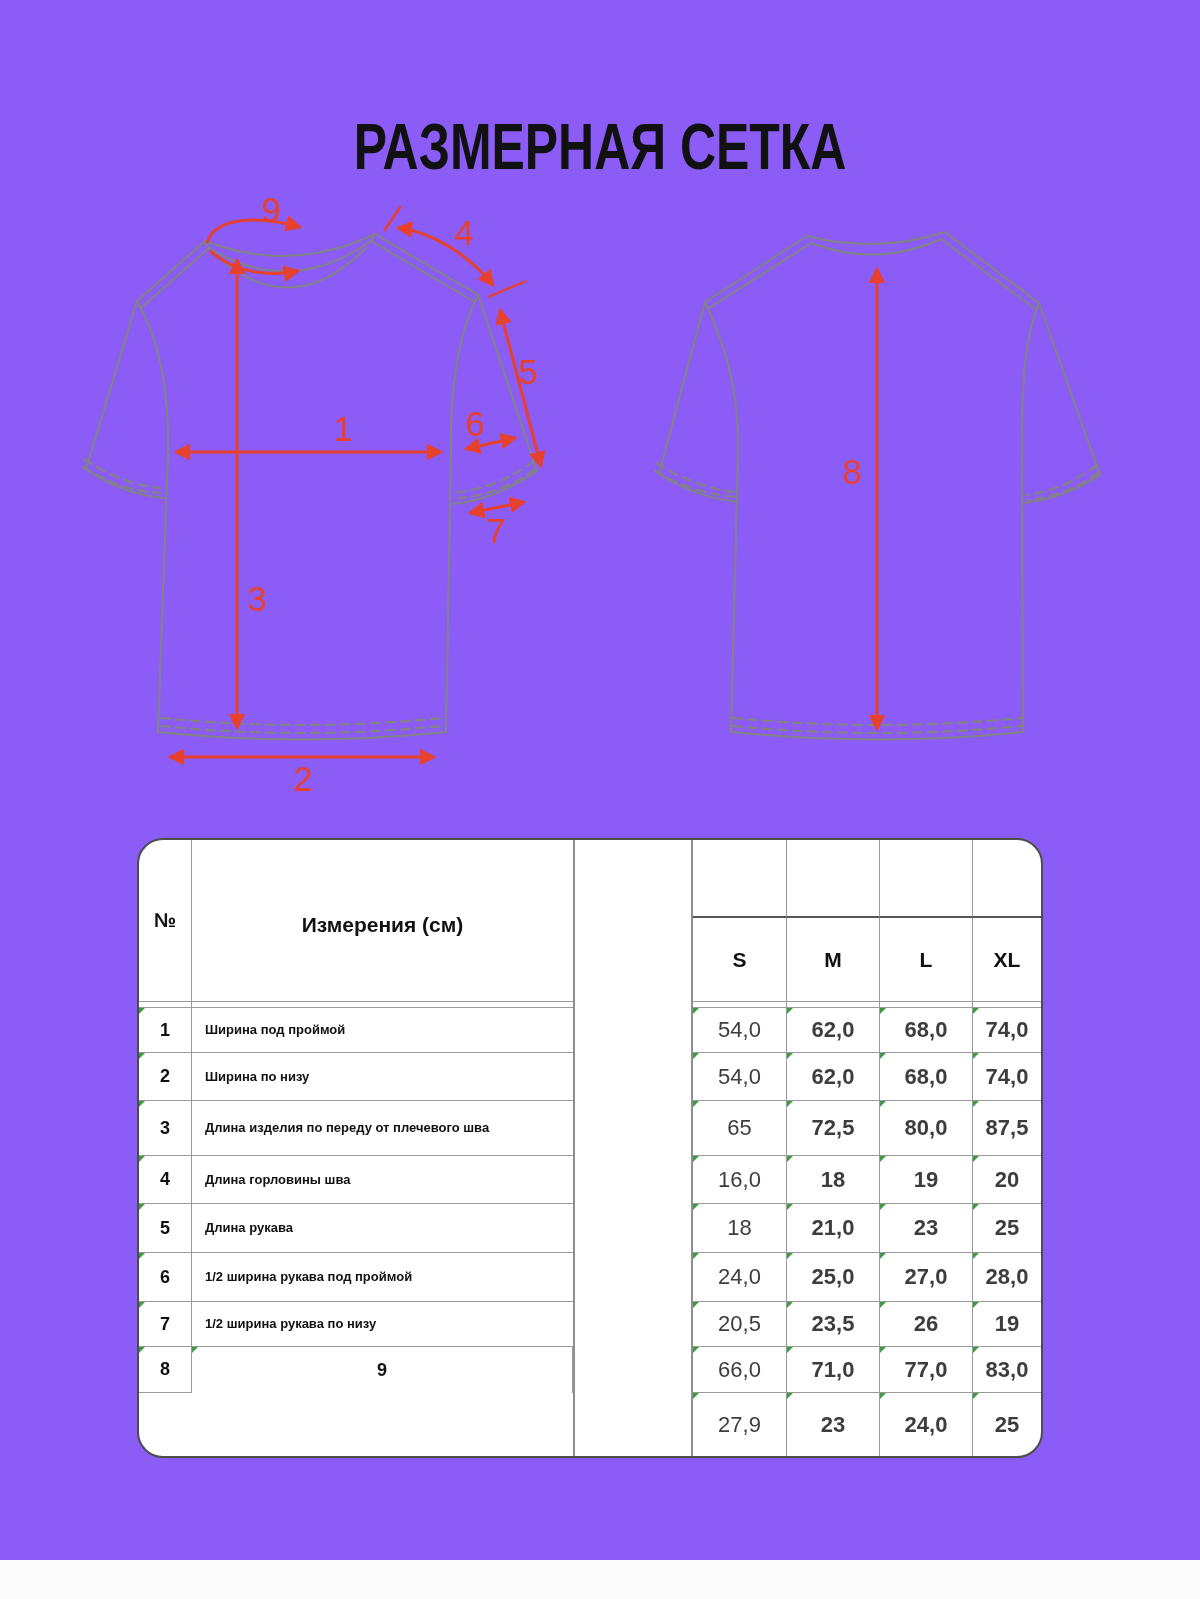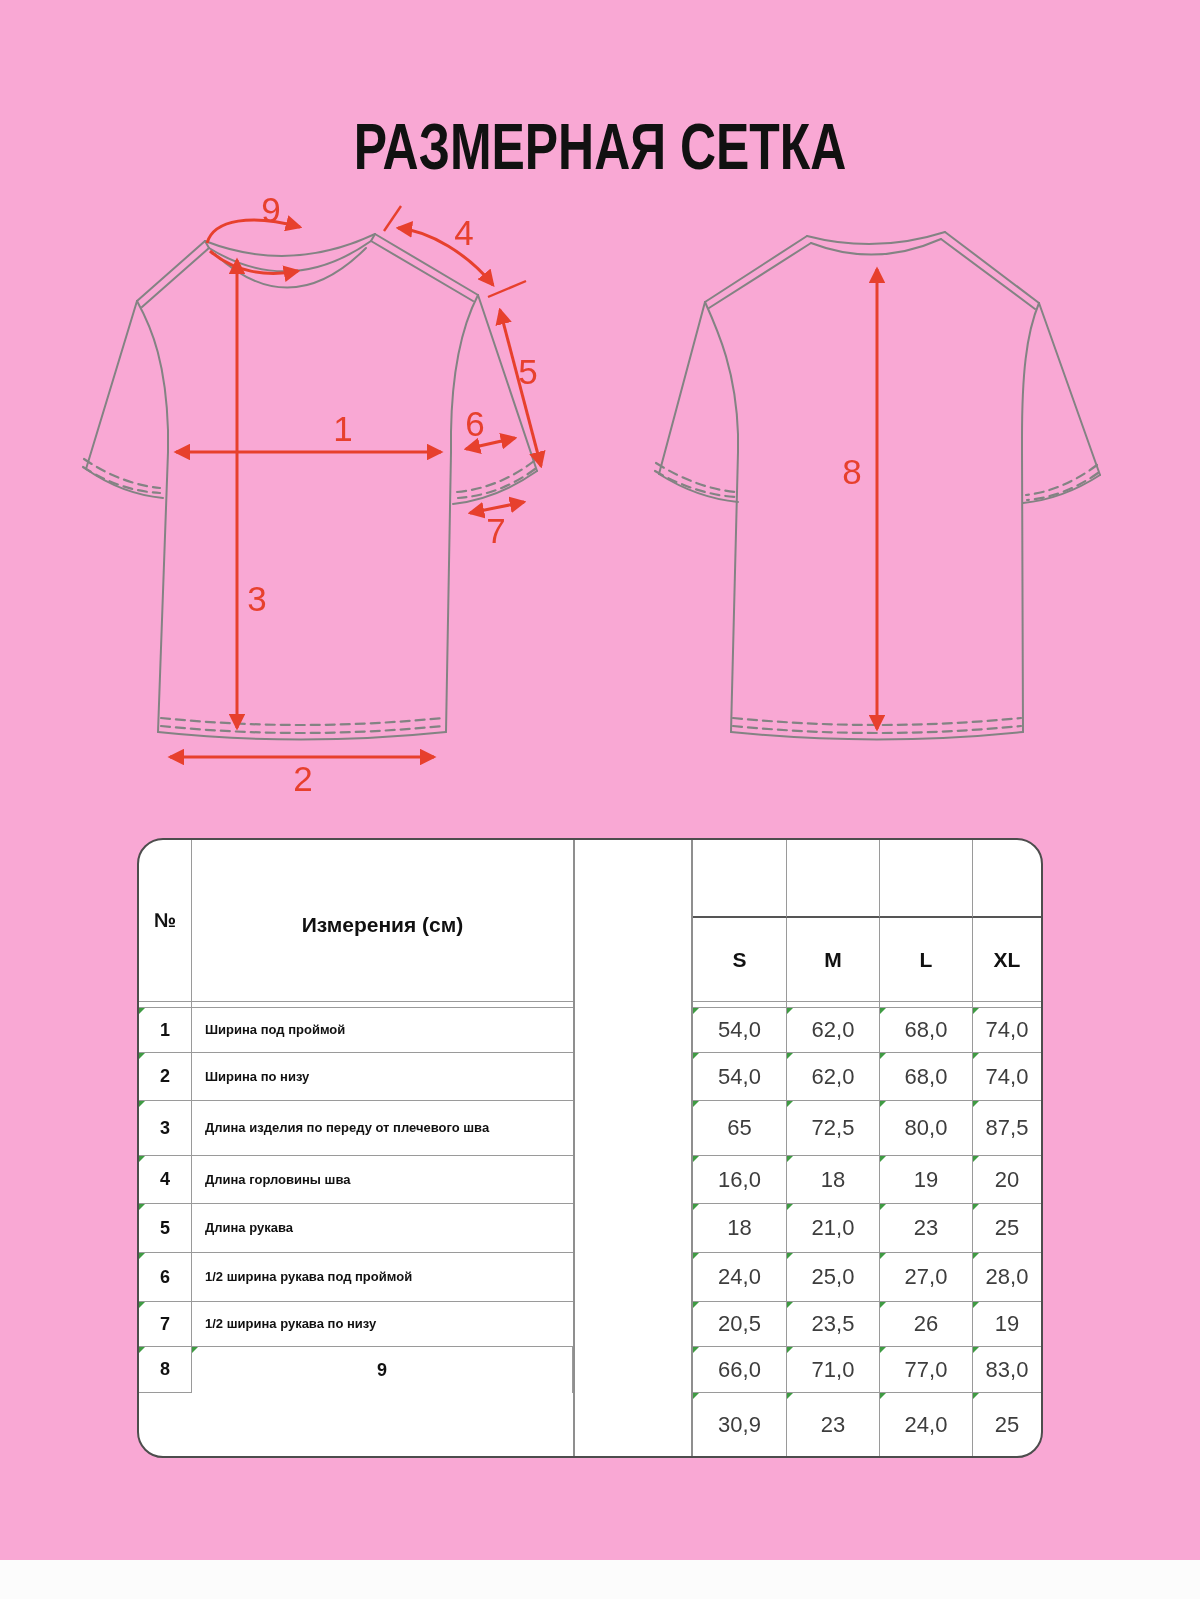--- a/index.html
+++ b/index.html
@@ -1,19 +1,19 @@
 <!DOCTYPE html>
 <html><head>
 <meta charset="utf-8">
 <style>
   * { margin:0; padding:0; box-sizing:border-box; }
   html,body { background:#fcfcfc; }
   .page {
     position:relative; width:1200px; height:1560px;
-    background:#f9a8d4; overflow:hidden;
+    background:#8b5cf6; overflow:hidden;
     font-family:"Liberation Sans", sans-serif;
   }
   .title {
     position:absolute; top:110px; left:0; width:100%;
     text-align:center; font-size:64px; font-weight:700; color:#111;
     transform:scaleX(0.78); transform-origin:50% 50%;
     white-space:nowrap;
   }
   .diagram-svg { position:absolute; top:0; left:0; }
 
@@ -34,21 +34,21 @@
     position:absolute; left:552px; top:0; bottom:0; right:0;
     border-left:2px solid #8f8f8f;
     display:grid;
     grid-template-columns:93px 93px 93px 1fr;
     grid-template-rows:78px 84px 6px 45px 48px 55px 48px 49px 49px 45px 46px 1fr;
   }
   .cell { position:relative; display:flex; align-items:center; justify-content:center; }
   .bb   { border-bottom:1.5px solid #9a9a9a; }
   .bb-dark { border-bottom:2px solid #555; }
   .br   { border-right:1.5px solid #9a9a9a; }
-  .bl   { border-left:1.5px solid #9a9a9a; }
+  .bl   { border-left:1.5px solid #9a9a9a;font-weight:bold; }
   .hdr  { font-weight:700; font-size:20px; color:#111; }
   .measure-hdr { font-weight:700; font-size:21px; color:#111;margin-top:9px; }
   .size-ltr { font-weight:700; font-size:21px; color:#111; }
   .num-cell { font-weight:700; font-size:18px; color:#111; }
   .label-cell { justify-content:flex-start; padding:2px 10px 2px 13px;
     font-weight:700; font-size:13px; line-height:1.22; color:#111; }
   .val-cell { font-size:22px; color:#3d3d3d;text-align:right; }
   .gm::before {
     content:""; position:absolute; top:0; left:0; width:0; height:0;
     border-top:6px solid #3f9b43; border-right:6px solid transparent;
@@ -235,19 +235,19 @@
       <div class="cell val-cell bb gm">20,5</div>
       <div class="cell val-cell bb bl gm">23,5</div>
       <div class="cell val-cell bb bl gm">26</div>
       <div class="cell val-cell bb bl gm">19</div>
 
       <div class="cell val-cell bb gm">66,0</div>
       <div class="cell val-cell bb bl gm">71,0</div>
       <div class="cell val-cell bb bl gm">77,0</div>
       <div class="cell val-cell bb bl gm">83,0</div>
 
-      <div class="cell val-cell gm">30,9</div>
+      <div class="cell val-cell gm">27,9</div>
       <div class="cell val-cell bl gm">23</div>
       <div class="cell val-cell bl gm">24,0</div>
       <div class="cell val-cell bl gm">25</div>
     </div>
   </div>
 </div>
 
 </body></html>

